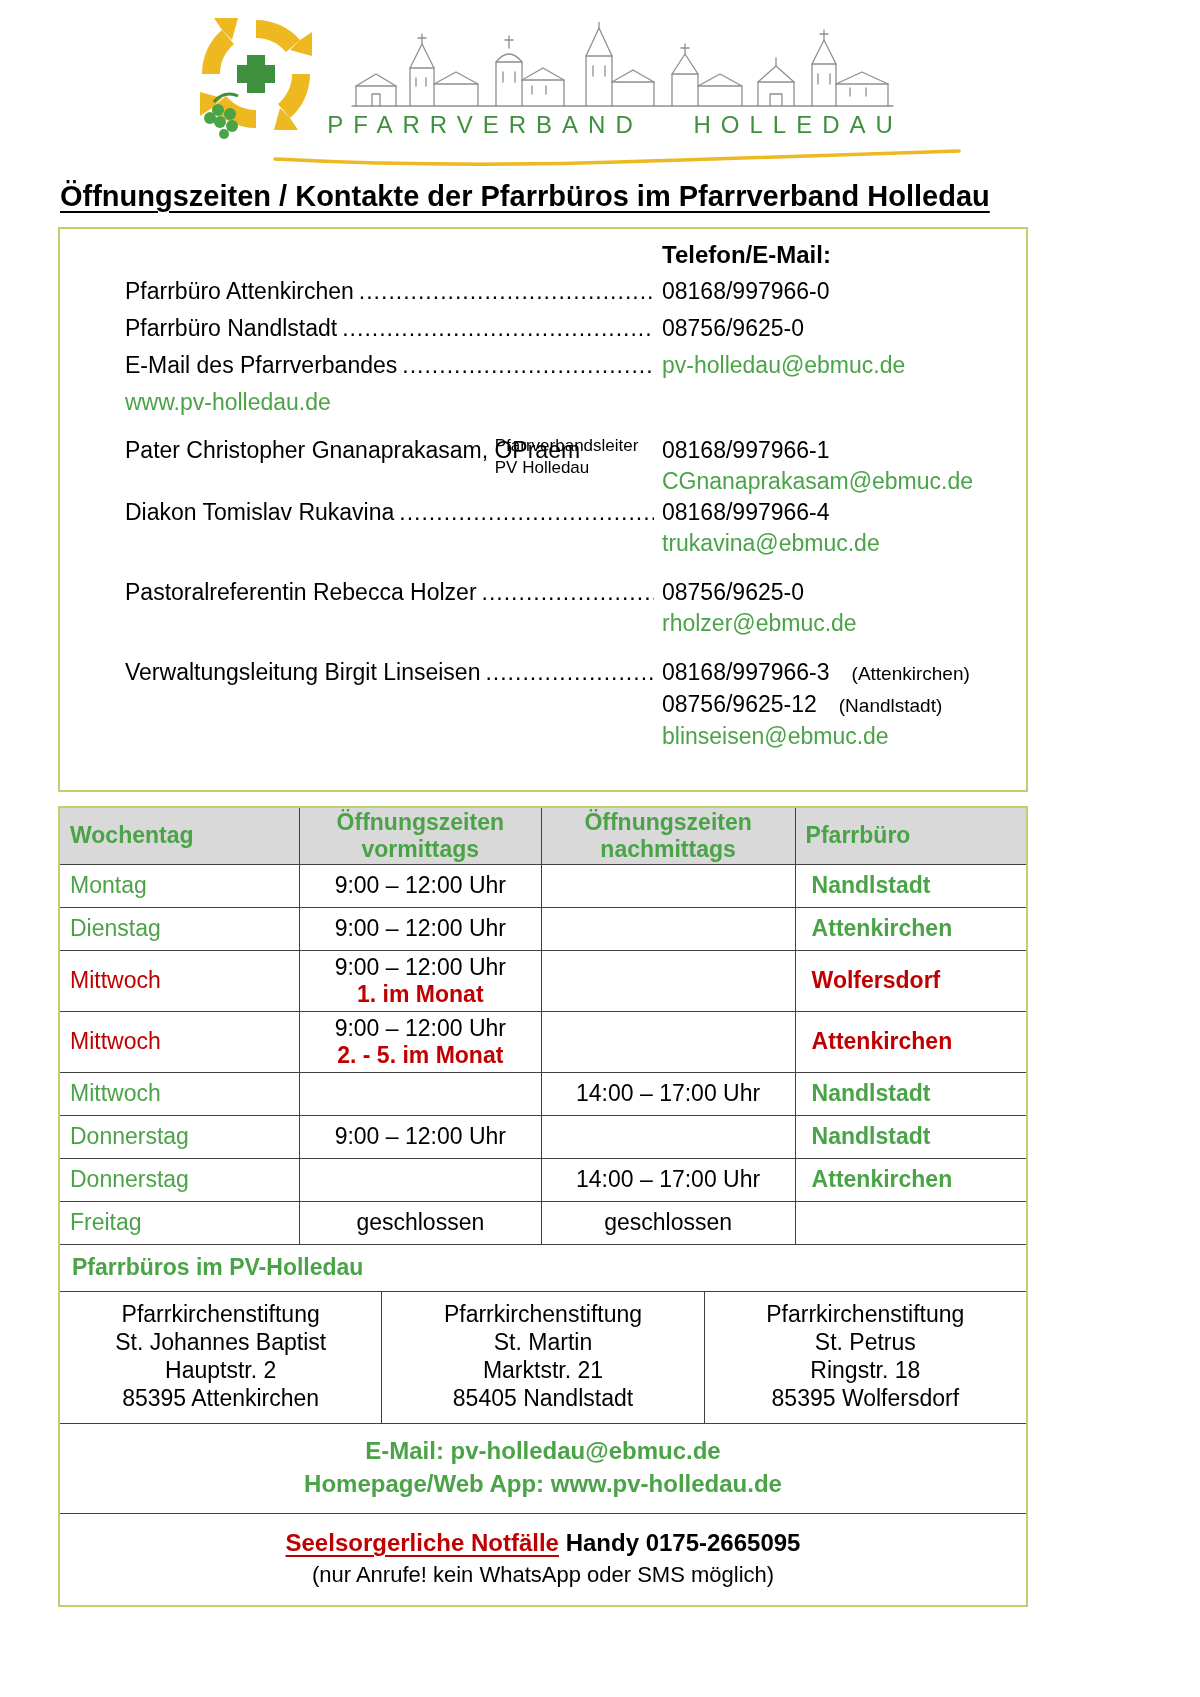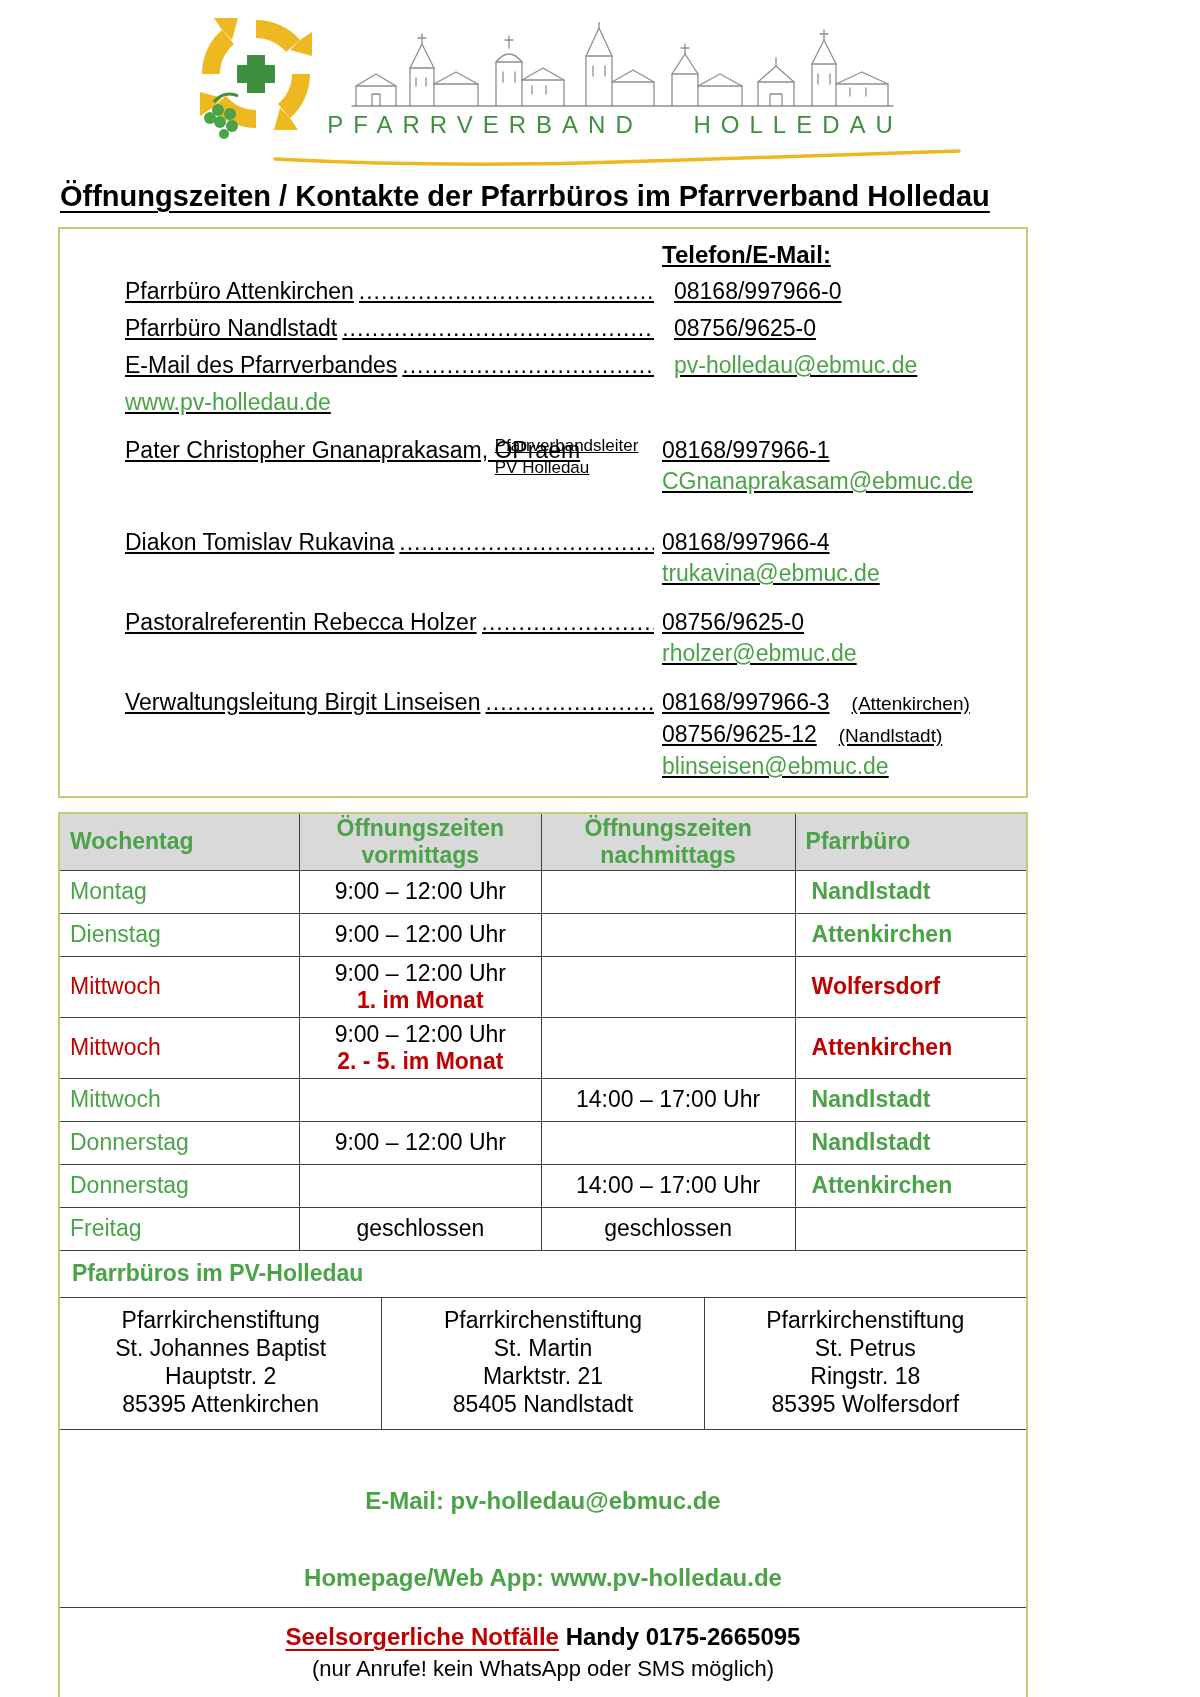--- a/index.html
+++ b/index.html
@@ -39,44 +39,43 @@
   .gold-stroke { stroke: var(--gold); fill: none; stroke-width: 3.5; stroke-linecap: round; }
 
   
   .page-title { margin: 12px 0 14px 60px; font-size: 29px; font-weight: bold; }
   .page-title span { text-decoration: underline; text-decoration-thickness: 2px; text-underline-offset: 5px; }
 
   
   .contact-box {
     margin-left: 58px; width: 970px;
     border: 2px solid var(--border-green);
-    padding: 8px 18px 14px 65px;
-    text-decoration: underline;
+    padding: 8px 18px 38px 65px;
   }
   .c-header { margin-left: 537px; font-weight: bold; font-size: 24px; line-height: 36px; }
   .c-row { display: flex; font-size: 23px; align-items: flex-start; }
-  .c-row.simple { line-height: 37px; gap: 12px; }
+  .c-row.simple { line-height: 37px; }
   .c-left { width: 537px; flex: none; display: flex; min-width: 0; }
   .c-left.col { flex-direction: row; }
   .c-labelline { display: flex; min-width: 0; width: 100%; }
   .c-label { white-space: nowrap; }
   .c-dots { flex: 1 1 auto; min-width: 0; overflow: hidden; white-space: nowrap; margin-left: 5px; margin-right: 8px; }
   .c-dots::after {
     content: "..........................................................................................................................................................";
     letter-spacing: 1px;
   }
   .c-right { flex: 1; min-width: 0; }
   .c-row.person { line-height: 31px; }
   .c-sublabel { font-size: 17px; line-height: 22px; }
   .c-note { font-size: 19px; margin-left: 22px; }
   .c-valueline { white-space: nowrap; }
   .green { color: var(--green-text); }
   .mt14 { margin-top: 14px; }
   .mt18 { margin-top: 18px; }
-  .mt30 { margin-top: 30px; }
+  .mt30 { }
 
   
   .main-box { width: 970px; margin: 14px 0 0 58px; border: 2px solid var(--border-green); }
   .schedule { width: 100%; border-collapse: collapse; table-layout: fixed; }
   .schedule th, .schedule td { border: 1px solid var(--table-line); }
   .schedule tr > *:first-child { border-left: none; }
   .schedule tr > *:last-child { border-right: none; }
   .schedule thead tr > * { border-top: none; }
   .schedule tbody tr:last-child > * { border-bottom: none; }
   .schedule th { background: var(--header-bg); color: var(--green-text); font-size: 23px; font-weight: bold; height: 56px; text-align: center; }
@@ -89,21 +88,21 @@
   tr.row-red .td-day, tr.row-red .td-office { color: var(--red-text); }
   .time-main { line-height: 27px; }
   .time-note { font-weight: bold; color: var(--red-text); line-height: 27px; }
 
   .section { border-top: 1px solid var(--table-line); }
   .offices-heading { color: var(--green-text); font-weight: bold; font-size: 23px; padding: 9px 12px 10px; }
   .address-row { display: flex; text-align: center; }
   .address-col { flex: 1; font-size: 23px; line-height: 28px; padding: 8px 4px 11px; }
   .address-col + .address-col { border-left: 1px solid var(--table-line); }
   .email-block { text-align: center; padding: 10px 0 13px; }
-  .green-line { color: var(--green-text); font-weight: bold; font-size: 24px; line-height: 33px; margin-top: 44px; }
+  .green-line { color: var(--green-text); font-weight: bold; font-size: 24px; line-height: 33px; }
   .emergency-block { text-align: center; padding: 12px 0 15px; }
   .em-line1 { font-size: 24px; font-weight: bold; line-height: 33px; }
   .em-label { color: var(--red-text); text-decoration: underline; text-underline-offset: 4px; }
   .em-note { font-size: 22px; line-height: 31px; }
 </style>
 </head>
 <body>
 
 <div class="page">
 

